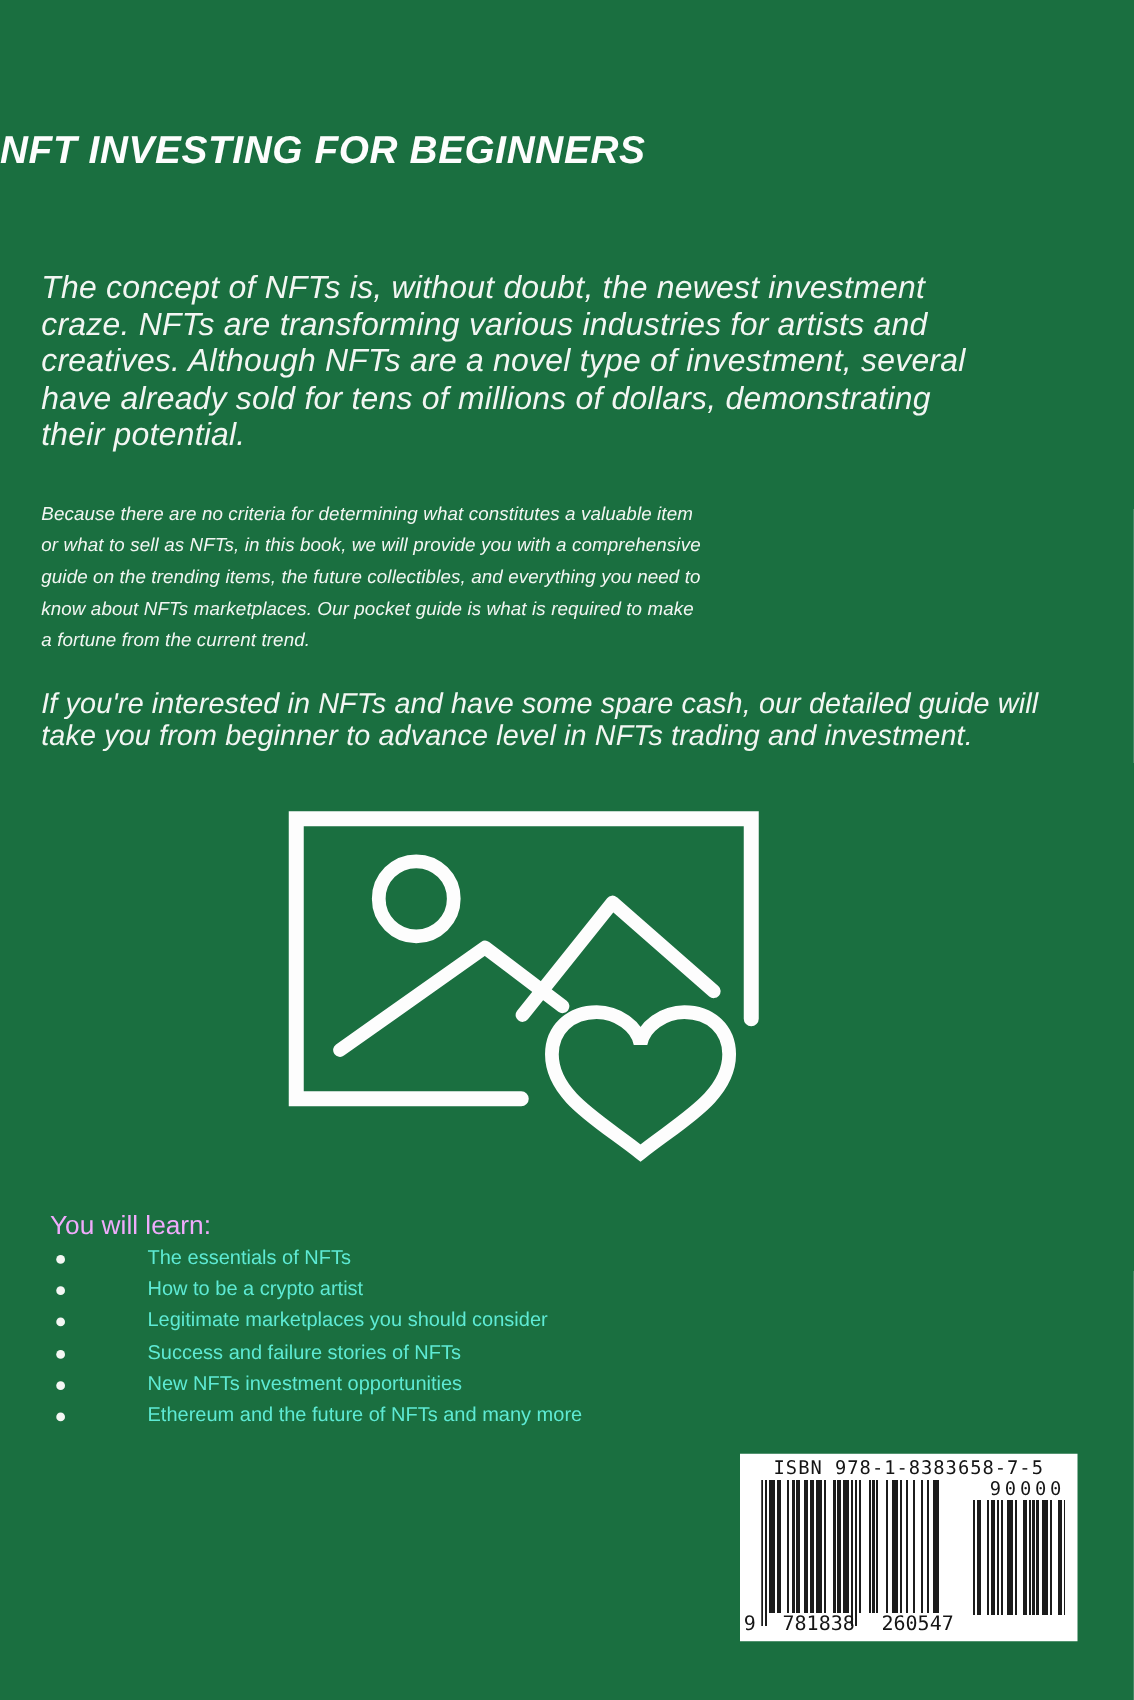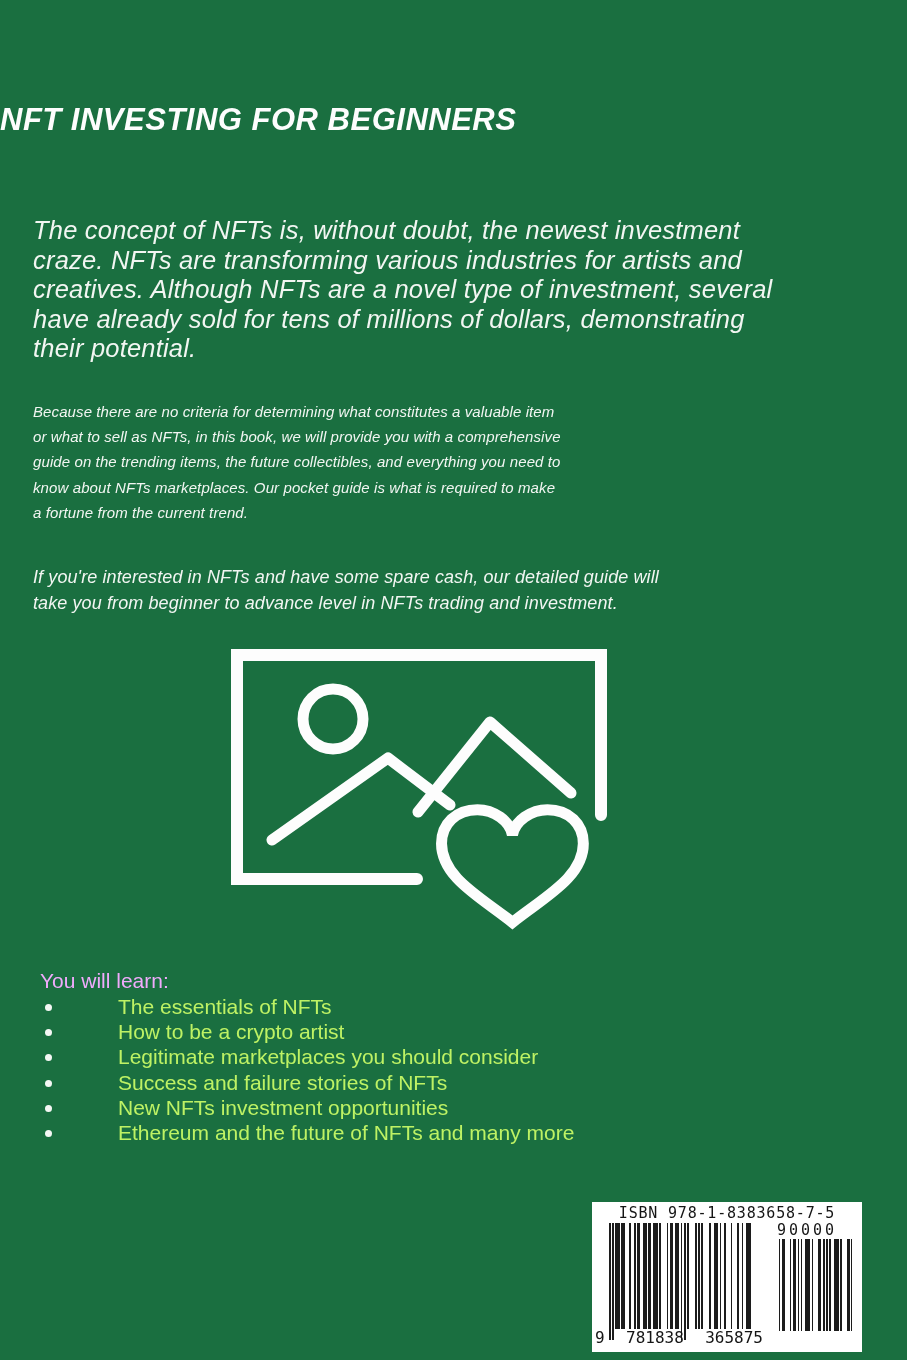--- a/index.html
+++ b/index.html
@@ -19,56 +19,56 @@
   }
   .para{
     position:absolute;left:33px;
     font-style:italic;
     white-space:pre-line;
     color:#f2f6f2;
     margin-top:20px;
   }
   .p1{top:196px;font-size:25.5px;line-height:29.6px;letter-spacing:0.2px;}
   .p2{top:379px;font-size:15px;line-height:25.2px;letter-spacing:0.1px;}
-  .p3{top:544px;font-size:18px;line-height:26px;letter-spacing:0.1px;}
+  .p3{top:529px;font-size:23px;line-height:26px;letter-spacing:0.1px;}
   .art{position:absolute;left:224px;top:638px;}
   .learn-heading{
     position:absolute;left:40px;top:969px;
     font-size:21px;line-height:24px;color:#f0abfc;
   }
   .learn-list{
     position:absolute;left:40px;top:994px;width:600px;
     list-style:none;margin:0;padding:0;
   }
   .learn-list li{
     position:relative;height:25.2px;line-height:25.2px;
-    padding-left:78px;font-size:21px;color:#bef264;
+    padding-left:78px;font-size:16px;color:#5eead4;
   }
   .bullet-dot{
     position:absolute;left:5px;top:10px;
     width:7px;height:7px;border-radius:50%;background:#f4f7f4;
   }
   .barcode-box{
-    position:absolute;left:592px;top:1202px;width:270px;height:150px;
+    position:absolute;left:592px;top:1163px;width:270px;height:150px;
     background:#fff;color:#151515;
   }
   .isbn-label{
     position:absolute;top:2px;left:0;width:100%;text-align:center;
     font-family:"DejaVu Sans Mono", monospace;
     font-size:15px;letter-spacing:0.8px;white-space:nowrap;
   }
   .ean13{position:absolute;left:17px;top:21px;}
   .isbn-digits{
     position:absolute;left:3px;top:126px;width:168px;
     display:flex;justify-content:space-between;
     font-family:"DejaVu Sans Mono", monospace;font-size:16px;
     background:transparent;
   }
   .price-code{
-    position:absolute;left:185px;top:19px;width:75px;text-align:left;
+    position:absolute;left:185px;top:19px;width:75px;text-align:right;
     font-family:"DejaVu Sans Mono", monospace;font-size:15px;letter-spacing:3px;
     white-space:nowrap;
   }
   .ean5{position:absolute;left:185px;top:37px;}
 </style>
 </head>
 <body>
 
 <main class="page">
 
@@ -156,21 +156,21 @@
         <rect x="121.68" y="0" width="1.71" height="106" fill="#1c1c1c" shape-rendering="crispEdges"></rect>
         <rect x="127.92" y="0" width="1.71" height="106" fill="#1c1c1c" shape-rendering="crispEdges"></rect>
         <rect x="132.60" y="0" width="1.71" height="106" fill="#1c1c1c" shape-rendering="crispEdges"></rect>
         <rect x="137.28" y="0" width="1.71" height="106" fill="#1c1c1c" shape-rendering="crispEdges"></rect>
         <rect x="138.84" y="0" width="1.71" height="106" fill="#1c1c1c" shape-rendering="crispEdges"></rect>
         <rect x="140.40" y="0" width="1.71" height="106" fill="#1c1c1c" shape-rendering="crispEdges"></rect>
       </svg>
     <div class="isbn-digits">
       <span>9</span>
       <span>781838</span>
-      <span>365875</span>
+      <span>260547</span>
     </div>
     <div class="price-code">90000</div>
     <svg class="ean5" width="75" height="92" aria-hidden="true">
         <rect x="1.58" y="0" width="1.73" height="92" fill="#1c1c1c" shape-rendering="crispEdges"></rect>
         <rect x="4.74" y="0" width="1.73" height="92" fill="#1c1c1c" shape-rendering="crispEdges"></rect>
         <rect x="6.32" y="0" width="1.73" height="92" fill="#1c1c1c" shape-rendering="crispEdges"></rect>
         <rect x="12.64" y="0" width="1.73" height="92" fill="#1c1c1c" shape-rendering="crispEdges"></rect>
         <rect x="15.80" y="0" width="1.73" height="92" fill="#1c1c1c" shape-rendering="crispEdges"></rect>
         <rect x="17.38" y="0" width="1.73" height="92" fill="#1c1c1c" shape-rendering="crispEdges"></rect>
         <rect x="20.54" y="0" width="1.73" height="92" fill="#1c1c1c" shape-rendering="crispEdges"></rect>

